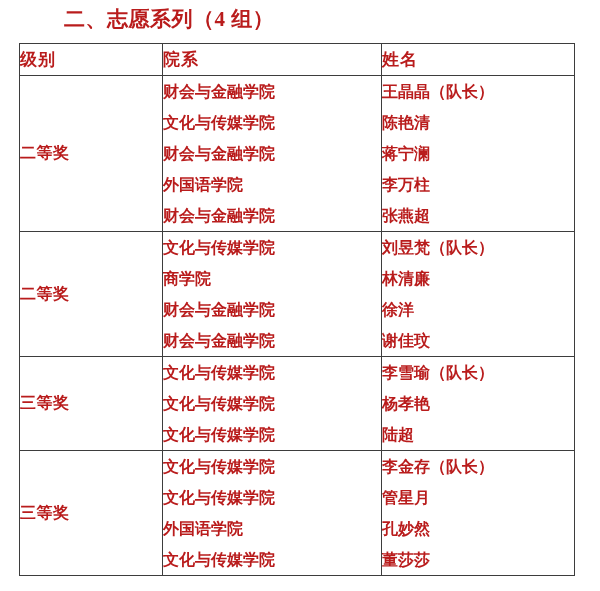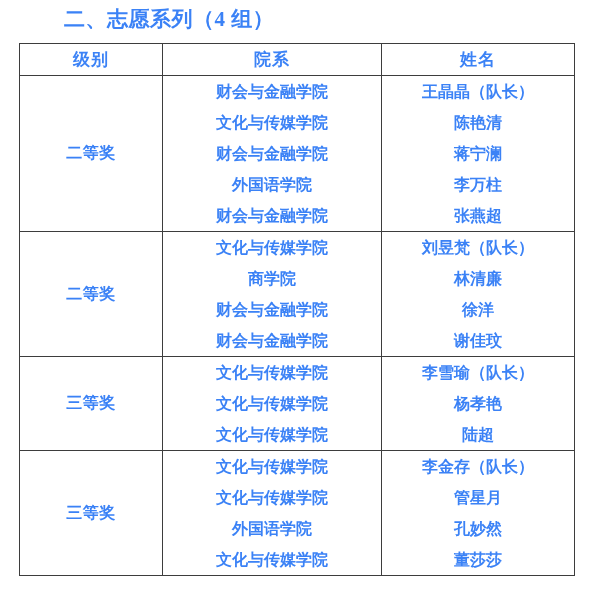--- a/index.html
+++ b/index.html
@@ -5,21 +5,21 @@
   html, body {
     margin: 0;
     padding: 0;
     background: #ffffff;
   }
   .page {
     position: relative;
     width: 600px;
     height: 591px;
     background: #ffffff;
-    color: #3b82f6;
+    color: #b91c1c;
     font-family: "Liberation Serif", "DejaVu Serif", serif;
     font-weight: 700;
     overflow: hidden;
   }
   .title {
     position: absolute;
     left: 64px;
     top: 5px;
     margin: 0;
     font-size: 21px;
@@ -32,21 +32,21 @@
     left: 19px;
     top: 43px;
     width: 555px;
     border-collapse: collapse;
     table-layout: fixed;
   }
   table.awards th,
   table.awards td {
     border: 1.5px solid #3d3d3d;
     padding: 0;
-    text-align: center;
+    text-align: left;
     font-weight: 700;
     vertical-align: middle;
     background: #ffffff;
   }
   table.awards th {
     height: 31px;
     font-size: 17px;
     letter-spacing: 1px;
   }
   td.cell-lines {

